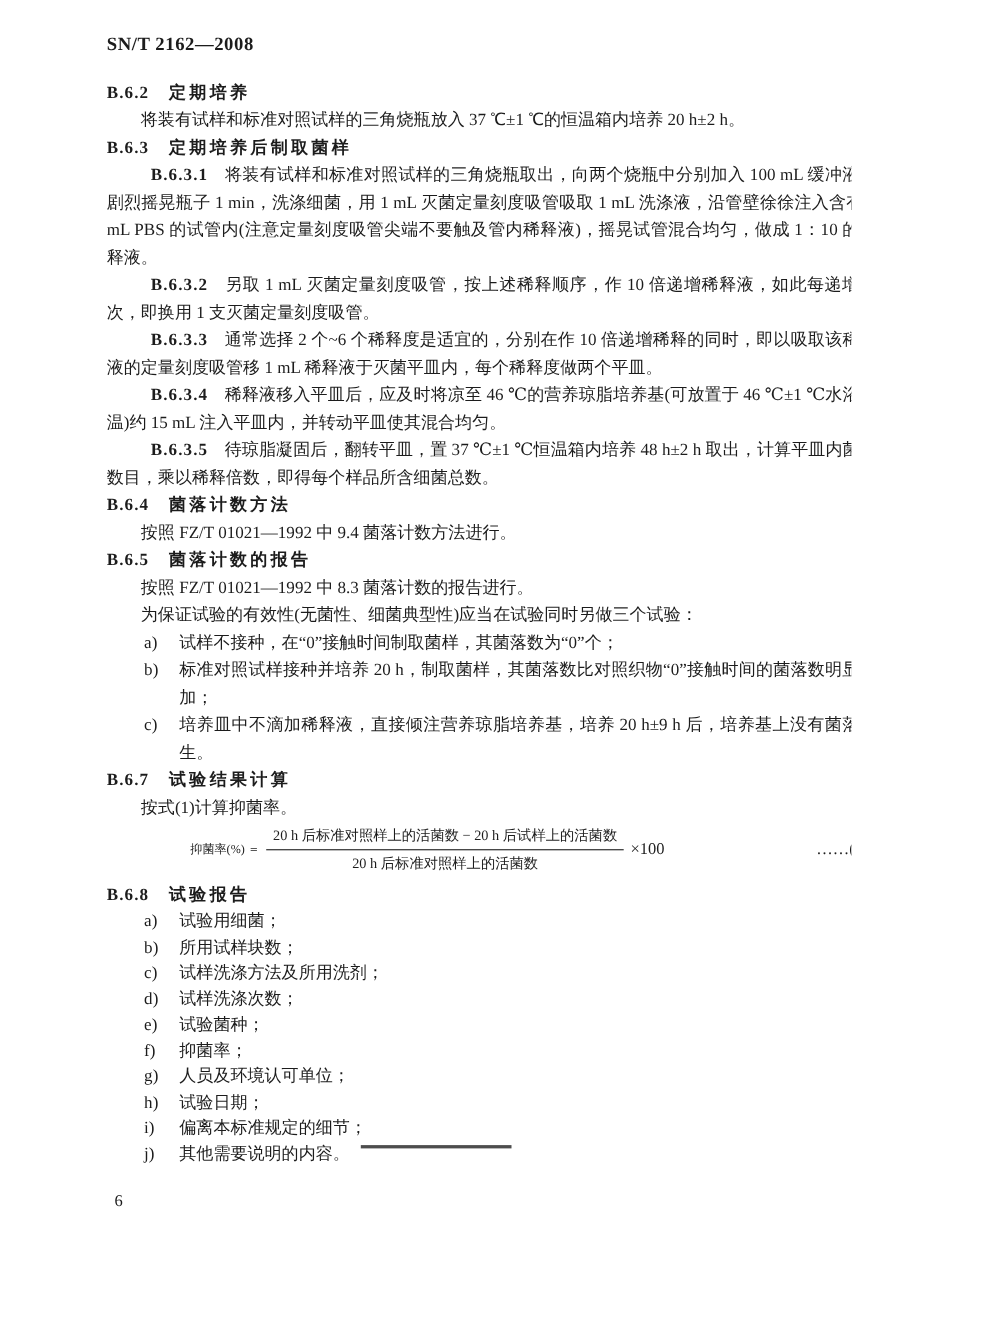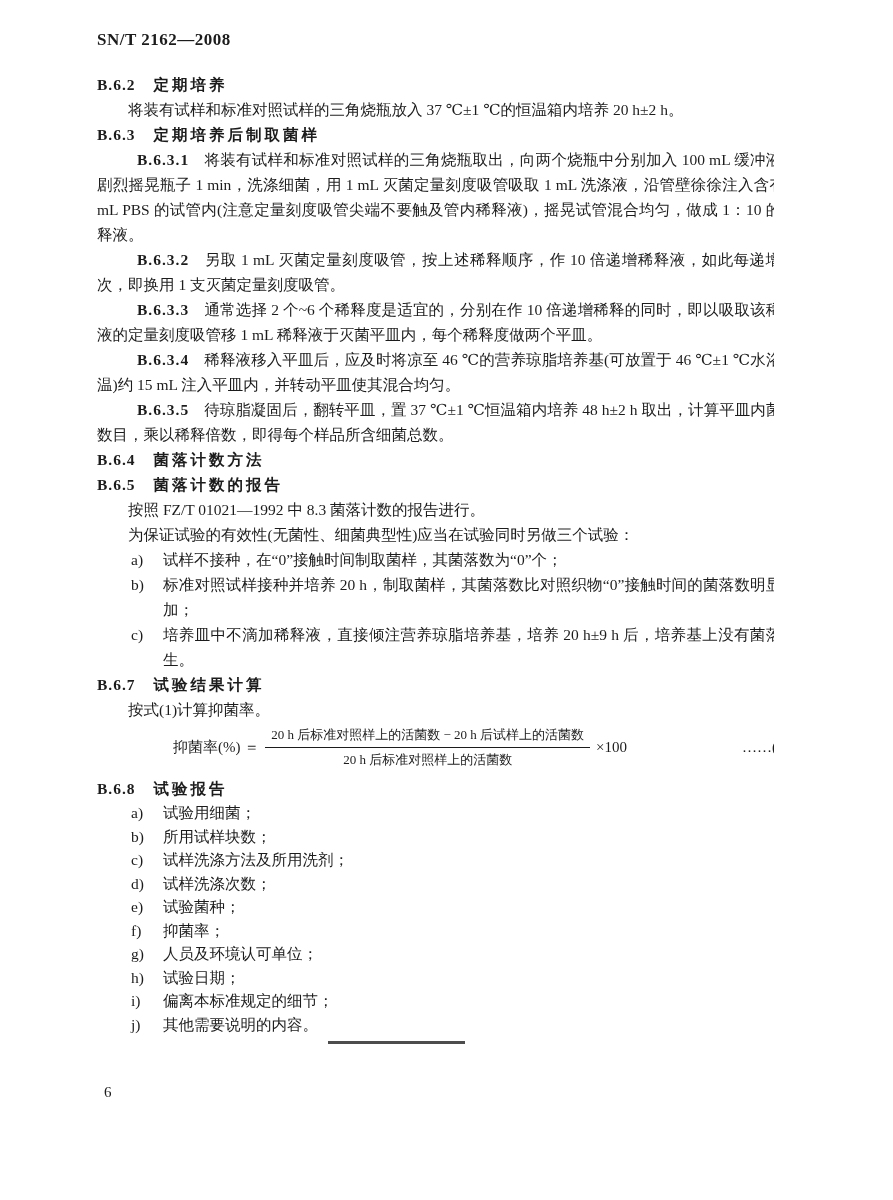--- a/index.html
+++ b/index.html
@@ -27,21 +27,21 @@
   .heading .htitle {
     font-family:"Liberation Sans","DejaVu Sans",sans-serif;
     margin-left:18px;
     letter-spacing:3px;
   }
   p { margin:0; }
   .para {
     font-size:15.5px; line-height:25px;
     text-align:justify;
   }
-  .indent { text-indent:2em; }
+  .indent { text-indent:2em;font-family:Liberation Serif, serif; }
   .pnum {
     font-weight:bold;
     letter-spacing:1px;
     margin-right:15px;
     white-space:nowrap;
     margin-left:40px;
   }
   .list { margin:0; }
   .li {
     display:flex;
@@ -55,21 +55,21 @@
   .li .txt { flex:1; text-align:justify; }
   .report .li { line-height:23.5px; }
   .formula-row {
     display:flex;
     align-items:center;
     padding-left:76px;
     margin:4px 0 8px 0;
     font-size:13px;
     line-height:1.35;
   }
-  .formula-lhs { font-size:15px; white-space:nowrap; }
+  .formula-lhs { font-size:11px; white-space:nowrap; }
   .frac {
     display:inline-block;
     text-align:center;
     margin:0 6px;
     vertical-align:middle;
   }
   .frac .fnum {
     padding:0 6px 3px 6px;
     border-bottom:1.5px solid #1c1c1c;
     white-space:nowrap;
@@ -112,20 +112,21 @@
     </div>
     <p class="para"><span class="pnum">B.6.3.1</span><span>将装有试样和标准对照试样的三角烧瓶取出，向两个烧瓶中分别加入 100 mL 缓冲液，剧烈摇晃瓶子 1 min，洗涤细菌，用 1 mL 灭菌定量刻度吸管吸取 1 mL 洗涤液，沿管壁徐徐注入含有 9 mL PBS 的试管内(注意定量刻度吸管尖端不要触及管内稀释液)，摇晃试管混合均匀，做成 1：10 的稀释液。</span></p>
     <p class="para"><span class="pnum">B.6.3.2</span><span>另取 1 mL 灭菌定量刻度吸管，按上述稀释顺序，作 10 倍递增稀释液，如此每递增一次，即换用 1 支灭菌定量刻度吸管。</span></p>
     <p class="para"><span class="pnum">B.6.3.3</span><span>通常选择 2 个~6 个稀释度是适宜的，分别在作 10 倍递增稀释的同时，即以吸取该稀释液的定量刻度吸管移 1 mL 稀释液于灭菌平皿内，每个稀释度做两个平皿。</span></p>
     <p class="para"><span class="pnum">B.6.3.4</span><span>稀释液移入平皿后，应及时将凉至 46 ℃的营养琼脂培养基(可放置于 46 ℃±1 ℃水浴保温)约 15 mL 注入平皿内，并转动平皿使其混合均匀。</span></p>
     <p class="para"><span class="pnum">B.6.3.5</span><span>待琼脂凝固后，翻转平皿，置 37 ℃±1 ℃恒温箱内培养 48 h±2 h 取出，计算平皿内菌落数目，乘以稀释倍数，即得每个样品所含细菌总数。</span></p>
 
     <div class="heading">
       <span class="hnum">B.6.4</span><span class="htitle">菌落计数方法</span>
     </div>
+    <p class="para indent">按照 FZ/T 01021—1992 中 9.4 菌落计数方法进行。</p>
 
     <div class="heading">
       <span class="hnum">B.6.5</span><span class="htitle">菌落计数的报告</span>
     </div>
     <p class="para indent">按照 FZ/T 01021—1992 中 8.3 菌落计数的报告进行。</p>
 
     <p class="para indent">为保证试验的有效性(无菌性、细菌典型性)应当在试验同时另做三个试验：</p>
     <div class="list">
       <div class="li">
         <span class="lbl">a)</span>

